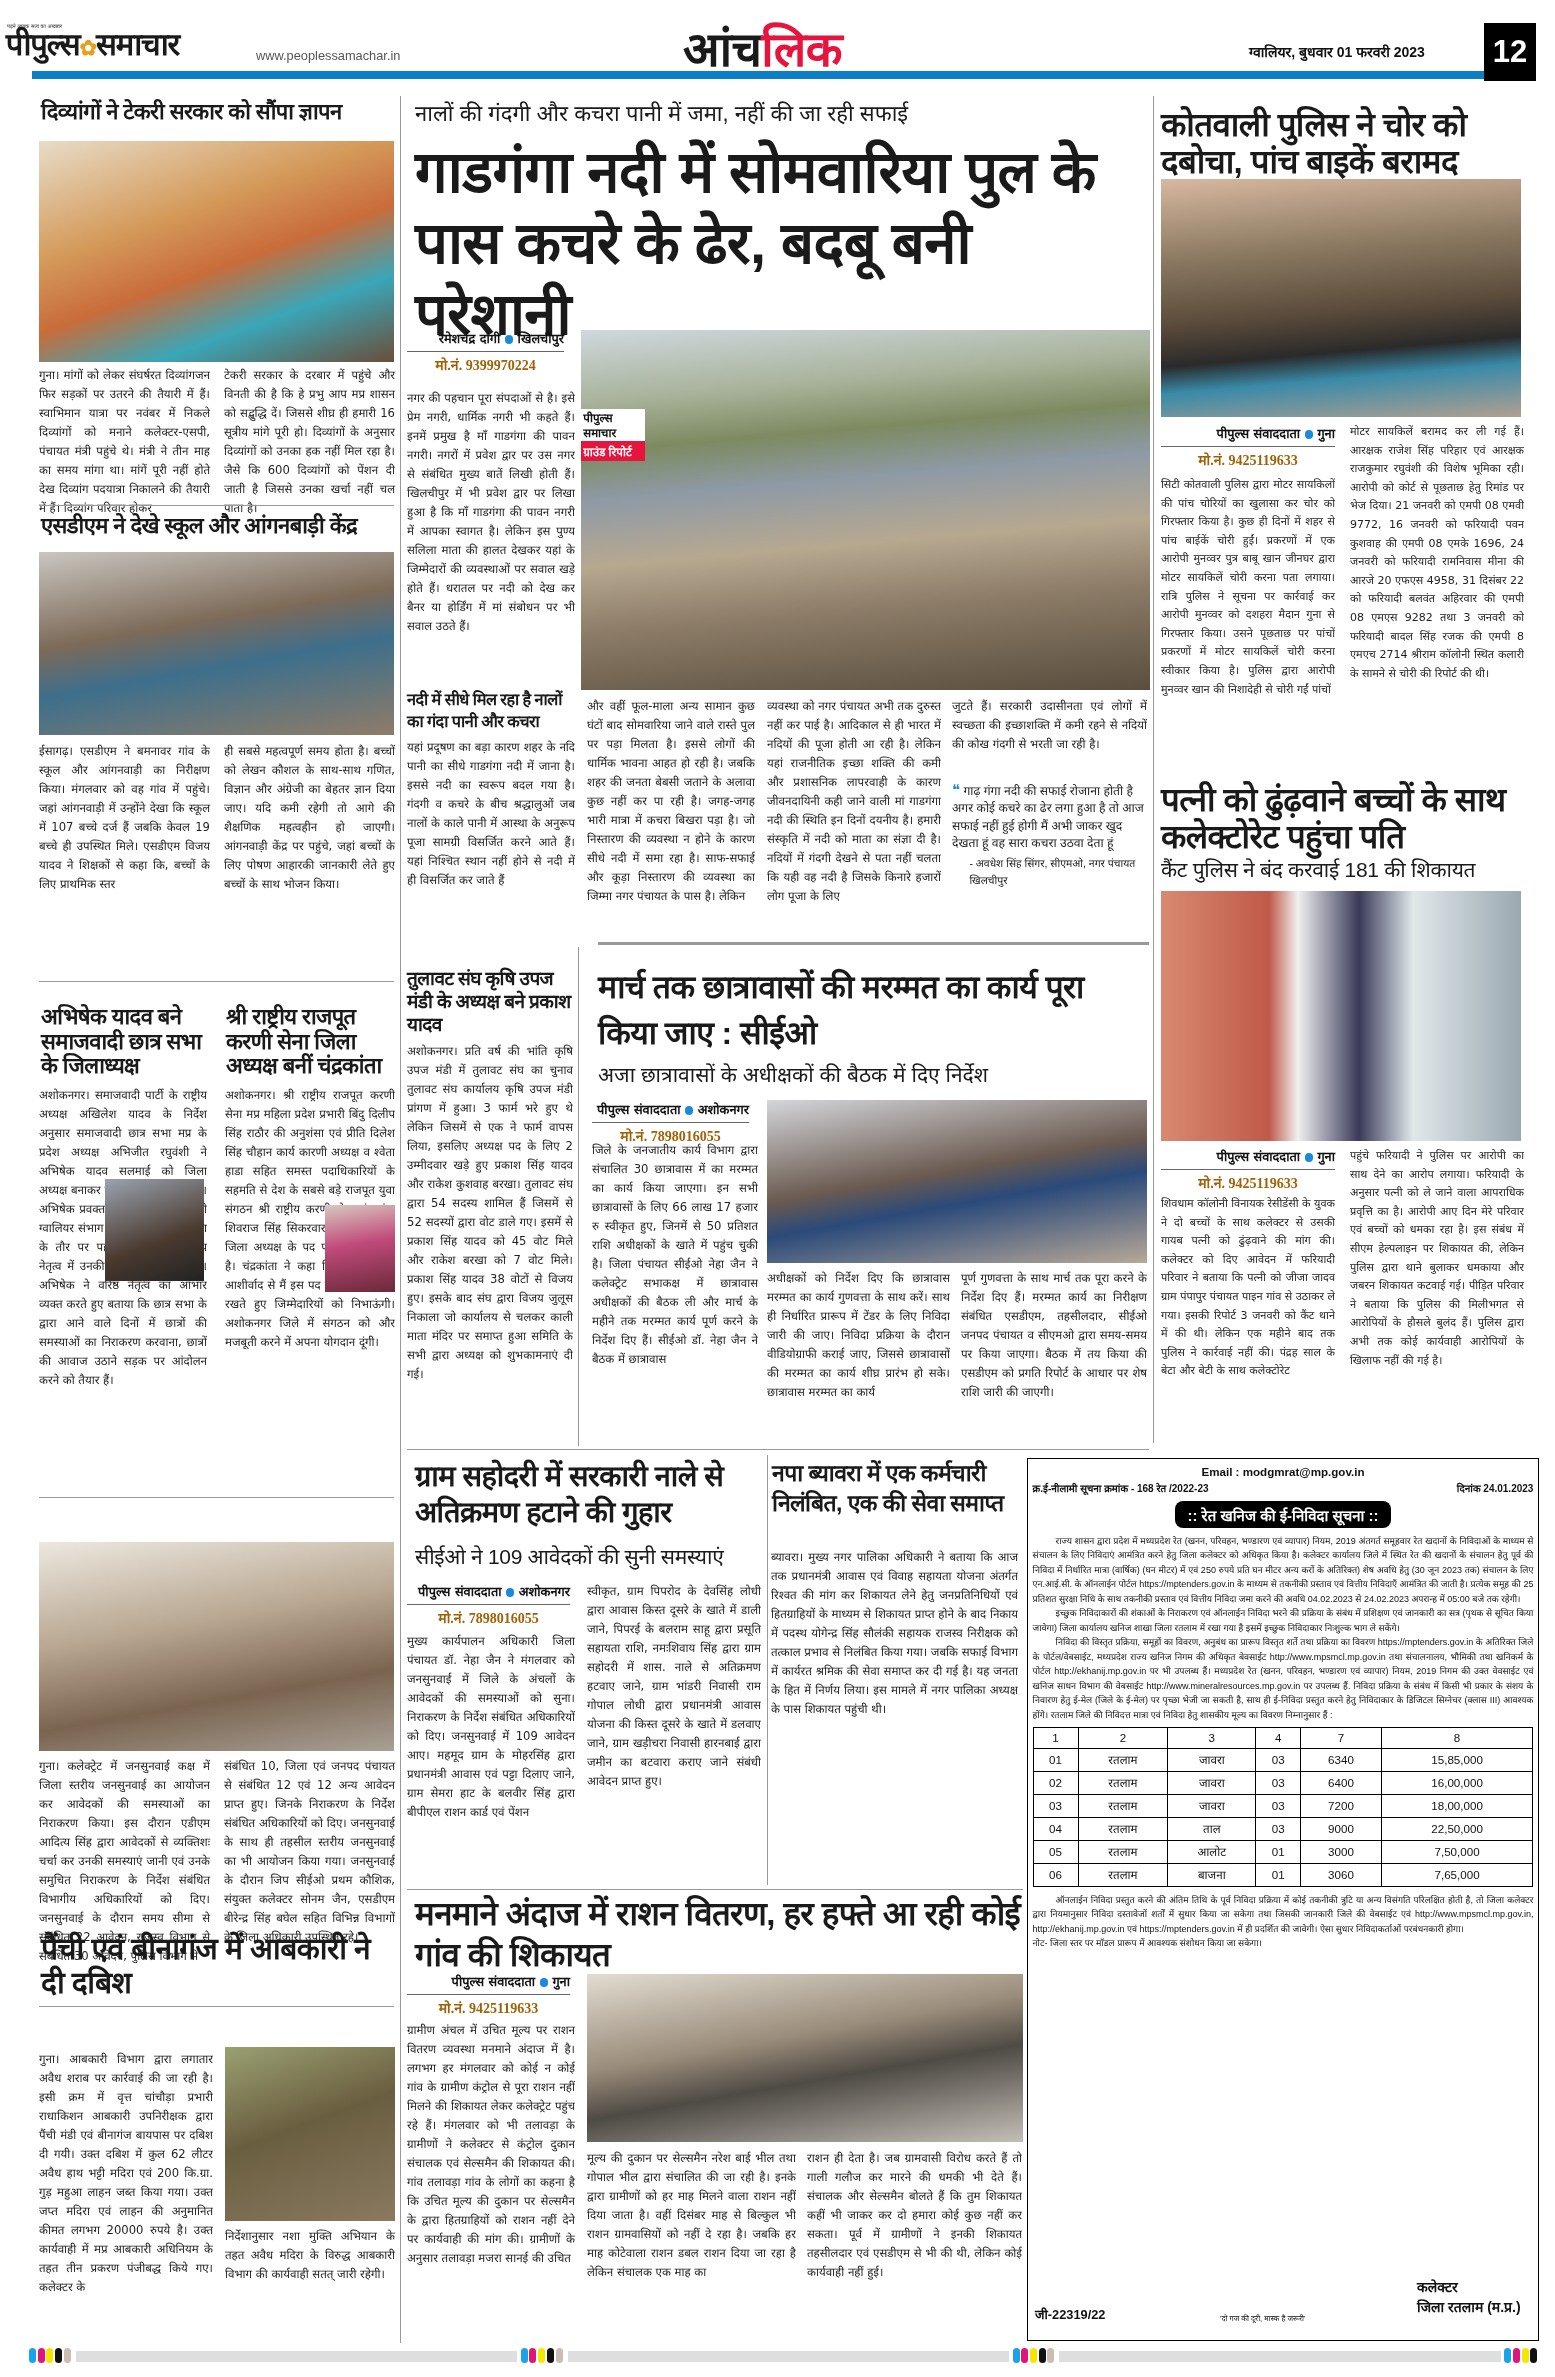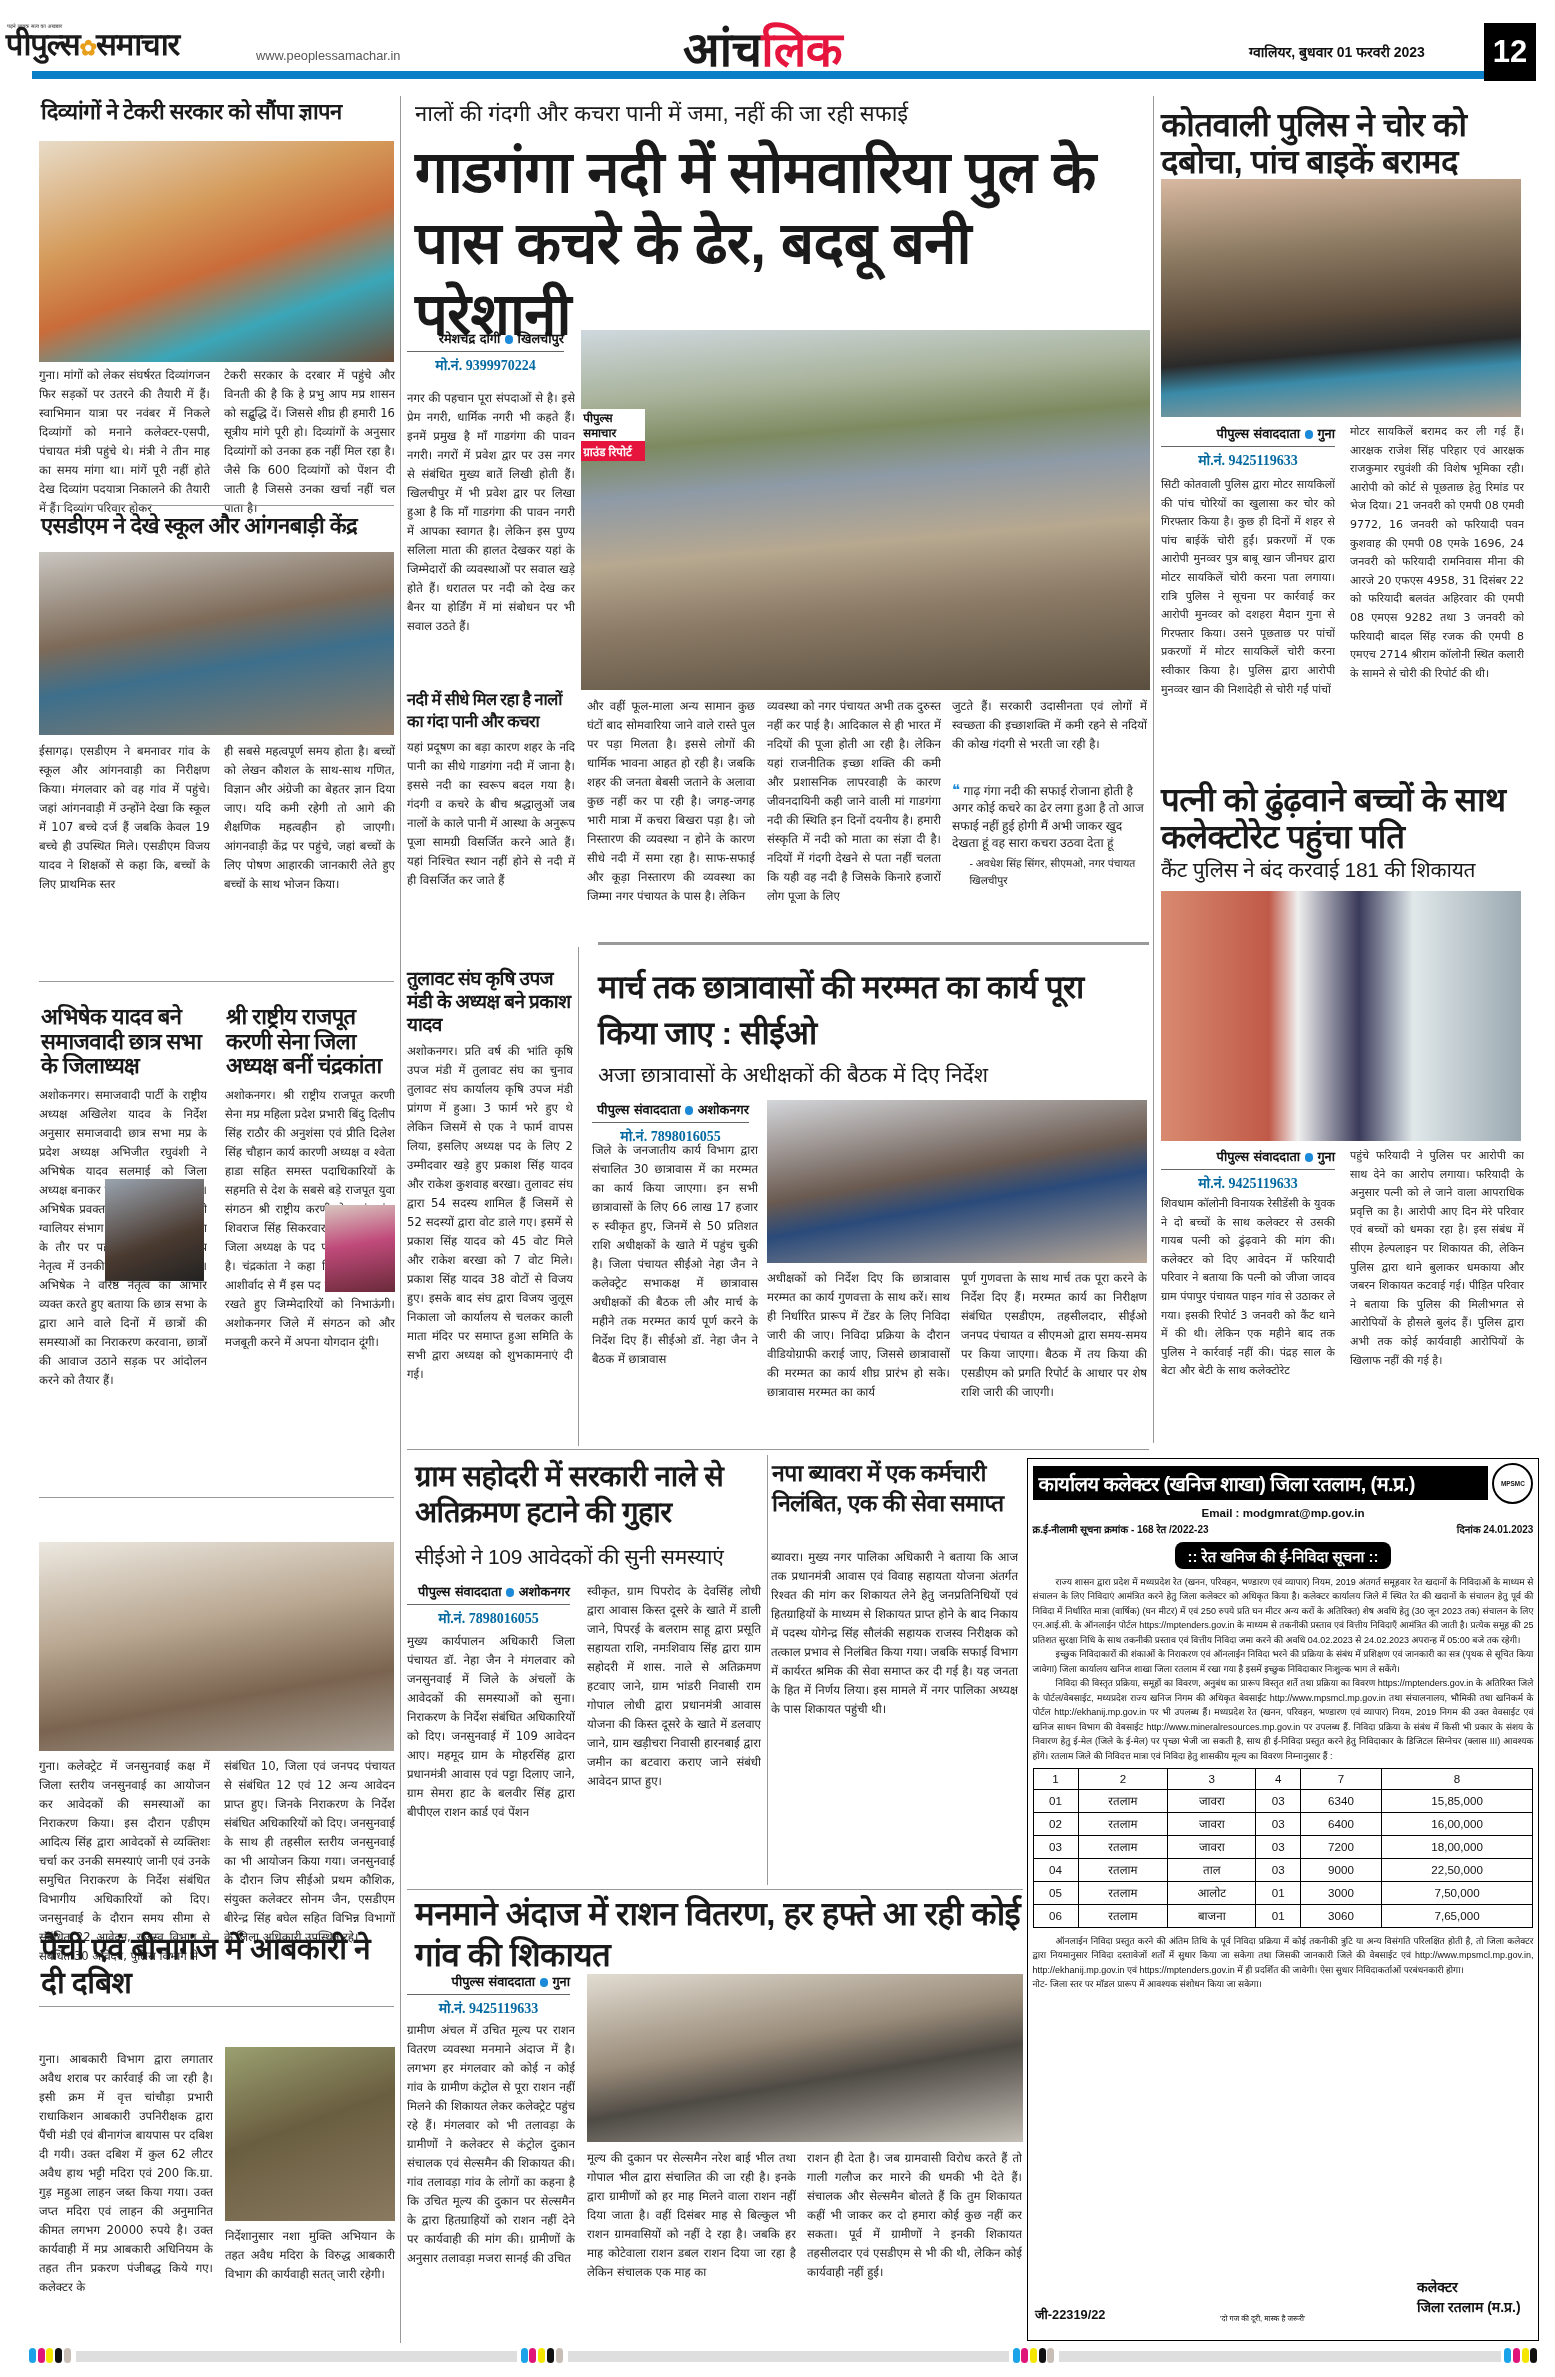--- a/index.html
+++ b/index.html
@@ -3,21 +3,21 @@
 <meta charset="utf-8">
 <style>
 *{box-sizing:border-box;margin:0;padding:0}
 body{width:1555px;height:2377px;background:#fff;font-family:"DejaVu Sans",sans-serif;color:#111;position:relative;overflow:hidden}
 .abs{position:absolute}
 .hl{font-family:"Liberation Sans",sans-serif;font-weight:bold;color:#1a1a1a;letter-spacing:-0.6px;line-height:1.12}
 .body{font-family:"DejaVu Sans",sans-serif;font-size:11.6px;line-height:19px;text-align:justify;color:#222}
 .photo{background:linear-gradient(135deg,#b9a58a,#7f6a55 40%,#a49b8d 70%,#6e6357);}
 .byline{text-align:right;font-family:"DejaVu Sans",sans-serif;font-size:12.8px;font-weight:bold;border-bottom:1.2px solid #666;padding-bottom:3.5px}
 .byline .dot{display:inline-block;width:8.1px;height:8.1px;border-radius:50%;background:#1c8ad8;margin:0 4.6px;vertical-align:middle}
-.mob{text-align:center;font-family:"Liberation Serif",serif;font-size:14px;color:#0369a1;font-weight:bold;margin-top:3.5px}
+.mob{text-align:center;font-family:"Liberation Serif",serif;font-size:14px;color:#a16207;font-weight:bold;margin-top:3.5px}
 .rule{position:absolute;background:#999}
 table.ad{border-collapse:collapse;width:100%;font-family:"Liberation Sans",sans-serif}
 table.ad td,table.ad th{border:1.7px solid #000;text-align:center;font-size:11.6px;padding:3.5px 1.2px}
 table.ad th{font-size:10.5px;font-weight:bold;line-height:1.3}
 .regmark{display:inline-block;width:7px;height:15px;border-radius:3.5px;margin-right:1.7px}
 </style>
 </head>
 <body>
 
 <header>
@@ -174,24 +174,20 @@
   <div class="abs photo" style="left:1161px;top:891px;width:360px;height:250px;background:linear-gradient(90deg,#d88a70 0%,#c05a48 30%,#f0f0f0 38%,#3a3a5a 55%,#e0e8ea 70%,#9aa8b0 100%)"></div>
   <div class="abs" style="left:1161px;top:1147px;width:174px">
     <div class="byline"><span>पीपुल्स संवाददाता</span><span class="dot"></span><span>गुना</span></div>
     <div class="mob">मो.नं. 9425119633</div>
   </div>
   <div class="abs body" style="left:1161px;top:1195px;width:174px;height:244px;overflow:hidden;font-size:11px;line-height:18.6px">शिवधाम कॉलोनी विनायक रेसीडेंसी के युवक ने दो बच्चों के साथ कलेक्टर से उसकी गायब पत्नी को ढुंढ़वाने की मांग की। कलेक्टर को दिए आवेदन में फरियादी परिवार ने बताया कि पत्नी को जीजा जादव ग्राम पंपापुर पंचायत पाइन गांव से उठाकर ले गया। इसकी रिपोर्ट 3 जनवरी को कैंट थाने में की थी। लेकिन एक महीने बाद तक पुलिस ने कार्रवाई नहीं की। पंद्रह साल के बेटा और बेटी के साथ कलेक्टोरेट</div>
   <div class="abs body" style="left:1350px;top:1147px;width:174px;height:293px;overflow:hidden;font-size:11px;line-height:18.6px">पहुंचे फरियादी ने पुलिस पर आरोपी का साथ देने का आरोप लगाया। फरियादी के अनुसार पत्नी को ले जाने वाला आपराधिक प्रवृत्ति का है। आरोपी आए दिन मेरे परिवार एवं बच्चों को धमका रहा है। इस संबंध में सीएम हेल्पलाइन पर शिकायत की, लेकिन पुलिस द्वारा थाने बुलाकर धमकाया और जबरन शिकायत कटवाई गई। पीड़ित परिवार ने बताया कि पुलिस की मिलीभगत से आरोपियों के हौसले बुलंद हैं। पुलिस द्वारा अभी तक कोई कार्यवाही आरोपियों के खिलाफ नहीं की गई है।</div>
 </section>
 
 <section class="abs" style="left:1027px;top:1458px;width:512px;height:883px;border:1.7px solid #000;padding:3.5px 4.6px;font-family:'Liberation Sans',sans-serif">
-  <div style="display:flex;align-items:center;gap:4.6px">
-    <div style="flex:1;background:#000;color:#fff;font-weight:bold;font-size:20px;padding:3.5px 5.8px;letter-spacing:-0.6px">कार्यालय कलेक्टर (खनिज शाखा) जिला रतलाम, (म.प्र.)</div>
-    <div style="width:41px;height:41px;border:2.3px solid #000;border-radius:50%;display:flex;align-items:center;justify-content:center;font-size:6.4px;font-weight:bold">MPSMC</div>
-  </div>
   <div style="text-align:center;font-size:11.6px;font-weight:bold;margin-top:2.3px">Email : modgmrat@mp.gov.in</div>
   <div style="display:flex;justify-content:space-between;font-size:10px;font-weight:bold;margin-top:3.5px">
     <span>क्र.ई-नीलामी सूचना क्रमांक - 168 रेत /2022-23</span>
     <span>दिनांक 24.01.2023</span>
   </div>
   <div style="text-align:center;margin:5.8px 0">
     <span style="display:inline-block;background:#000;color:#fff;font-weight:bold;font-size:15px;padding:3.5px 12.8px;border-radius:8.1px">:: रेत खनिज की ई-निविदा सूचना ::</span>
   </div>
   <p style="font-size:9px;line-height:14.5px;text-align:justify;text-indent:23px">राज्य शासन द्वारा प्रदेश में मध्यप्रदेश रेत (खनन, परिवहन, भण्डारण एवं व्यापार) नियम, 2019 अंतगर्त समूहवार रेत खदानों के निविदाओं के माध्यम से संचालन के लिए निविदाएं आमंत्रित करने हेतु जिला कलेक्टर को अधिकृत किया है। कलेक्टर कार्यालय जिले में स्थित रेत की खदानों के संचालन हेतु पूर्व की निविदा में निर्धारित मात्रा (वार्षिक) (घन मीटर) में एवं 250 रुपये प्रति घन मीटर अन्य करों के अतिरिक्त) शेष अवधि हेतु (30 जून 2023 तक) संचालन के लिए एन.आई.सी. के ऑनलाईन पोर्टल https://mptenders.gov.in के माध्यम से तकनीकी प्रस्ताव एवं वित्तीय निविदाएँ आमंत्रित की जाती है। प्रत्येक समूह की 25 प्रतिशत सुरक्षा निधि के साथ तकनीकी प्रस्ताव एवं वित्तीय निविदा जमा करने की अवधि 04.02.2023 से 24.02.2023 अपरान्ह में 05:00 बजे तक रहेगी।</p>
   <p style="font-size:9px;line-height:14.5px;text-align:justify;text-indent:23px">इच्छुक निविदाकारों की शंकाओं के निराकरण एवं ऑनलाईन निविदा भरने की प्रक्रिया के संबंध में प्रशिक्षण एवं जानकारी का सत्र (पृथक से सूचित किया जावेगा) जिला कार्यालय खनिज शाखा जिला रतलाम में रखा गया है इसमें इच्छुक निविदाकार निःशुल्क भाग ले सकेंगे।</p>

